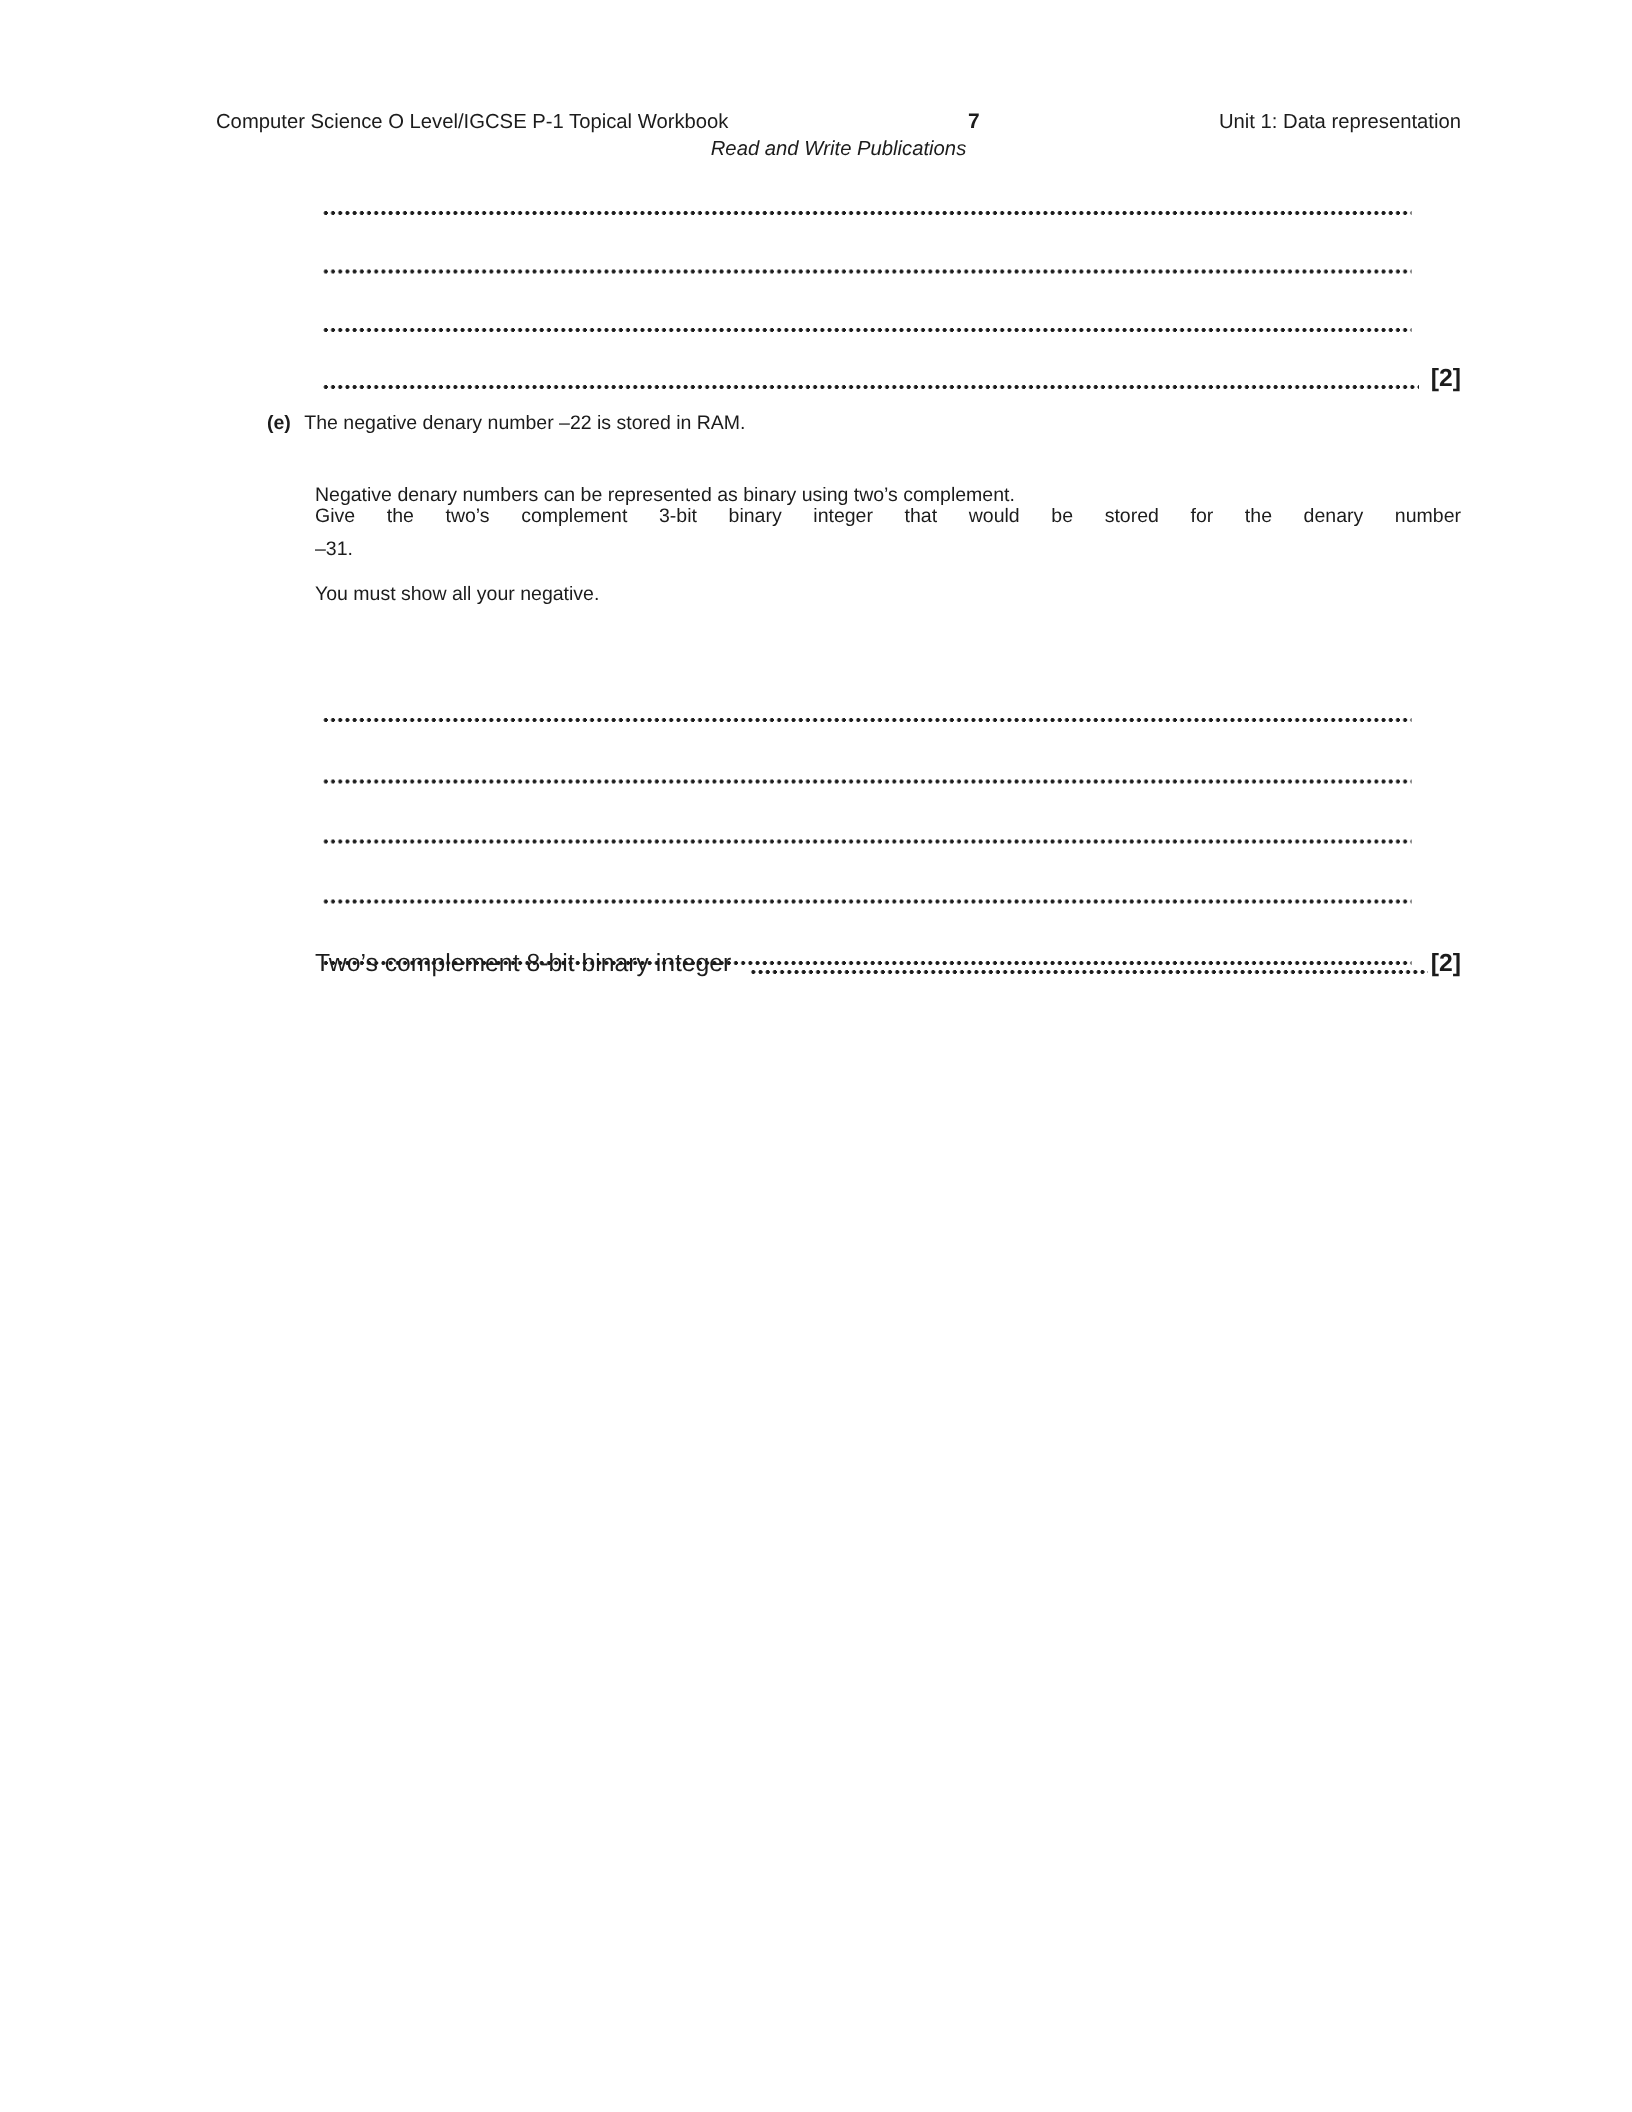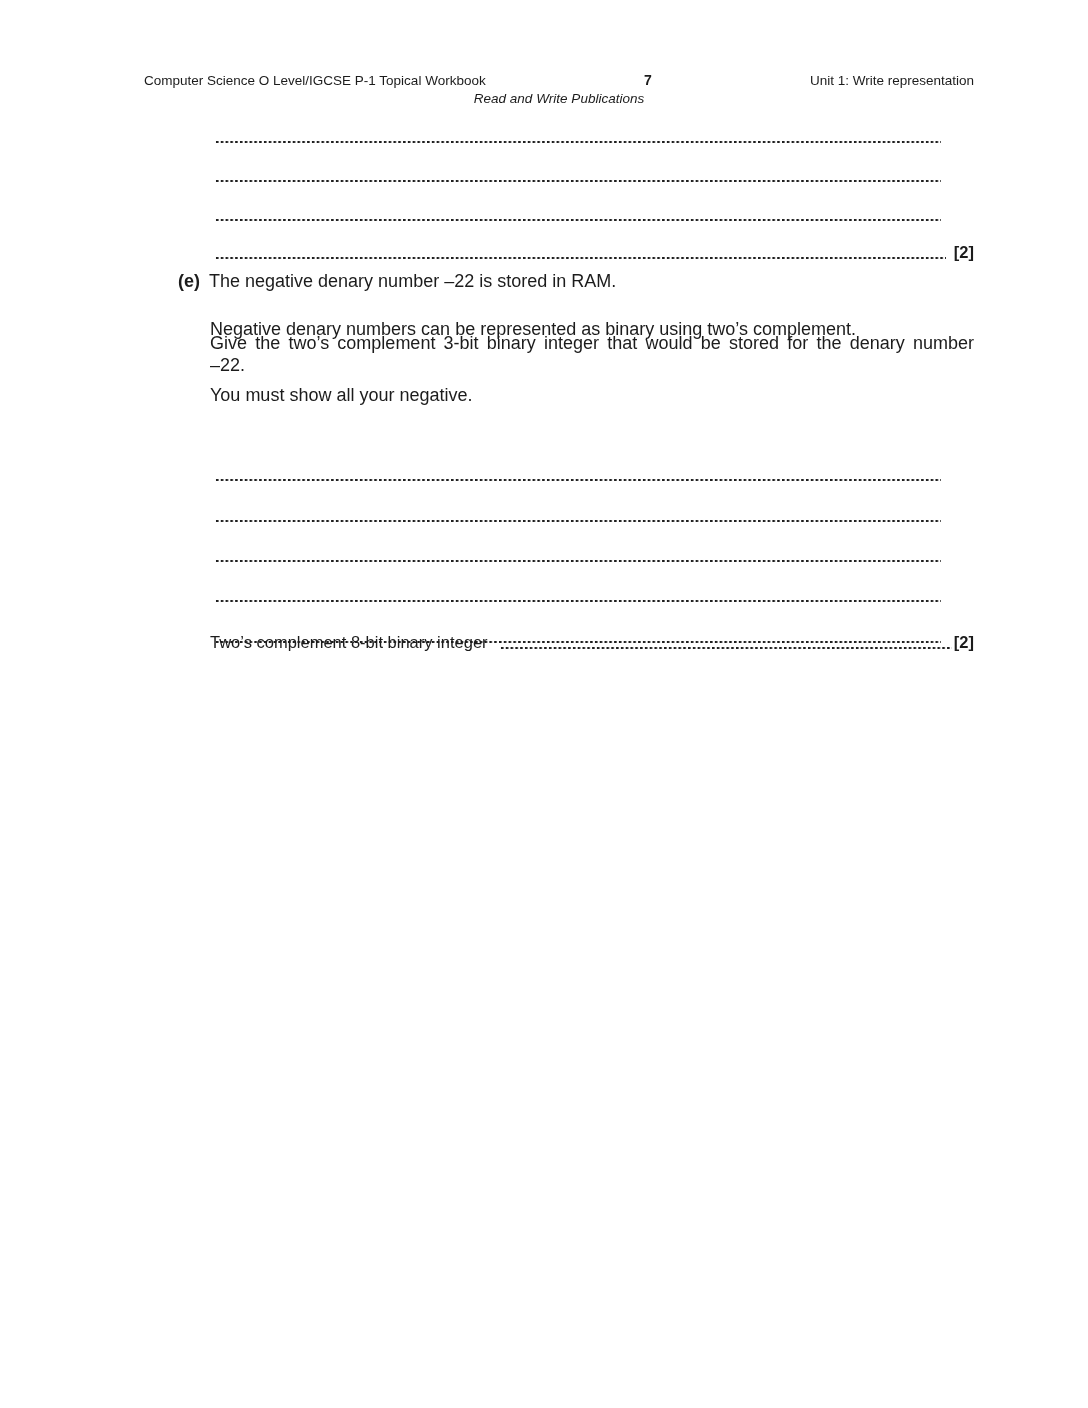--- a/index.html
+++ b/index.html
@@ -59,59 +59,59 @@
     flex: 1;
     height: 4px;
     margin-bottom: 2px;
     background-image: radial-gradient(circle at 2.2px 2px, #1d1d1d 1.15px, rgba(0,0,0,0) 1.5px);
     background-size: 4.8px 4px;
     background-repeat: repeat-x;
   }
   .marks { font-weight: bold; white-space: nowrap; }
   .textline {
     position: absolute;
-    font-size: 18px;
+    font-size: 13px;
     line-height: 21px;
   }
   .qlabel { font-weight: bold; }
   .qtext { margin-left: 9px; }
   .just {
     text-align: justify;
     text-align-last: justify;
   }
   .nowrap { white-space: nowrap; }
 </style>
 </head>
 <body>
 
 <div class="page">
 
   <div class="hdr">
     <span>Computer Science O Level/IGCSE P-1 Topical Workbook</span>
     <span class="pageno">7</span>
-    <span>Unit 1: Write representation</span>
+    <span>Unit 1: Data representation</span>
   </div>
   <div class="publisher">Read and Write Publications</div>
 
   <div class="dotline" style="top:140px"></div>
   <div class="dotline" style="top:179px"></div>
   <div class="dotline" style="top:218px"></div>
   <div class="row" style="left:215px; right:147px; top:242px">
     <div class="dots"></div>
     <span class="marks" style="margin-left:8px">[2]</span>
   </div>
 
   <div class="textline nowrap" style="left:178px; top:271px">
     <span class="qlabel">(e)</span><span class="qtext">The negative denary number –22 is stored in RAM.</span>
   </div>
 
   <div class="textline nowrap" style="left:210px; top:319px">Negative denary numbers can be represented as binary using two’s complement.</div>
 
   <div class="textline just" style="left:210px; right:147px; top:333px">Give the two’s complement 3-bit binary integer that would be stored for the denary number</div>
-  <div class="textline nowrap" style="left:210px; top:355px">–22.</div>
+  <div class="textline nowrap" style="left:210px; top:355px">–31.</div>
 
   <div class="textline nowrap" style="left:210px; top:385px">You must show all your negative.</div>
 
 
   <div class="dotline" style="top:478px"></div>
   <div class="dotline" style="top:519px"></div>
   <div class="dotline" style="top:559px"></div>
   <div class="dotline" style="top:599px"></div>
   <div class="dotline" style="top:640px"></div>
 

